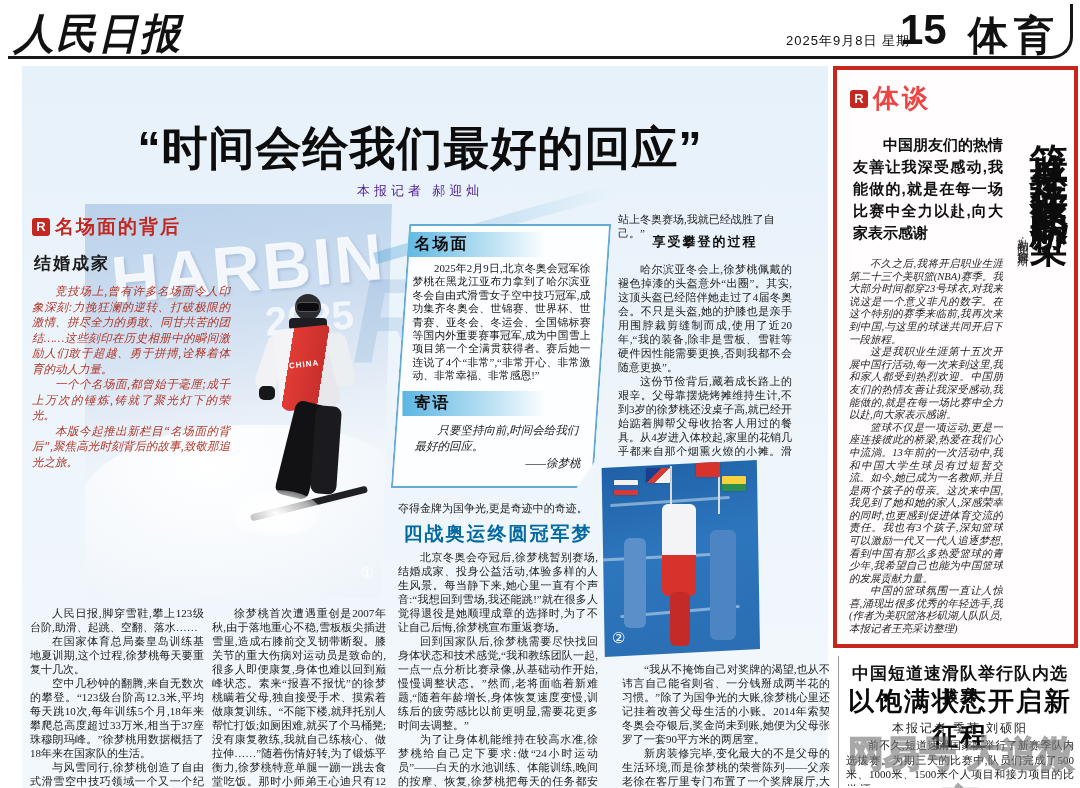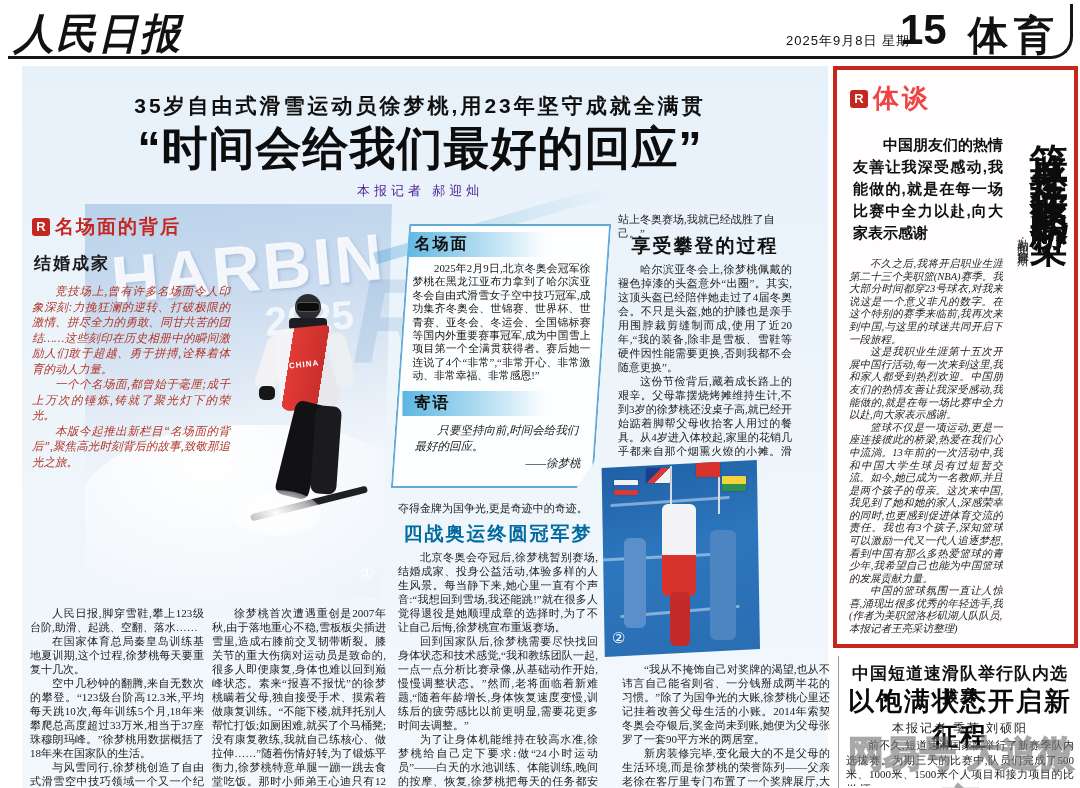--- a/index.html
+++ b/index.html
@@ -93,21 +93,21 @@
   .body-txt{font-size:11px;line-height:14px;color:#1b1b1b;}
   .body-txt p{text-indent:2em;}
   .col1{left:30px;top:606px;width:174px;height:182px;overflow:hidden;z-index:3;}
   .col2{left:212px;top:606px;width:174px;height:182px;overflow:hidden;z-index:3;}
   .col3-lead{left:398px;top:501px;width:200px;}
   .col3-head{left:398px;top:521px;width:200px;text-align:center;font-weight:bold;
     font-size:19px;letter-spacing:2px;color:#0369a1;}
   .col3-body{left:398px;top:550px;width:200px;height:238px;overflow:hidden;}
   .col4-lead{left:618px;top:212px;width:174px;}
   .col4-head{left:618px;top:233px;width:174px;text-align:center;font-weight:bold;
-    font-size:19px;letter-spacing:2px;color:#111;}
+    font-size:13px;letter-spacing:2px;color:#111;}
   .col4-body{left:618px;top:262px;width:174px;height:194px;overflow:hidden;}
   .col5{left:622px;top:662px;width:208px;height:126px;overflow:hidden;z-index:3;}
 
   
   .fade-r{left:352px;top:252px;font-family:"Liberation Sans",sans-serif;font-weight:bold;
     font-style:italic;font-size:120px;color:rgba(110,160,205,.22);z-index:1;}
   .ribbon{left:370px;top:218px;width:250px;height:12px;z-index:1;transform:rotate(-16deg);
     background:linear-gradient(90deg,rgba(80,165,215,.4),rgba(80,165,215,0));}
   .sbox-wrap{left:400px;top:224px;width:198px;height:260px;z-index:2;transform:skewX(-4deg);
     background:#fdfeff;border:2px solid #63aad6;
@@ -164,21 +164,20 @@
 <div class="page">
 
   <div class="abs header-rule"></div>
   <div class="abs masthead">人民日报</div>
   <div class="abs date sans">2025年9月8日 星期一</div>
   <div class="abs pageno sans">15</div>
   <div class="abs section sans">体育</div>
 
   <div class="abs main-bg"></div>
 
-  <div class="abs kicker sans">35岁自由式滑雪运动员徐梦桃,用23年坚守成就全满贯</div>
   <div class="abs headline sans">“时间会给我们最好的回应”</div>
   <div class="abs byline serif">本报记者 郝迎灿</div>
 
   <div class="abs photo1">
     <div class="harbin">HARBIN</div>
     <div class="harbin2">2025</div>
     <div class="snowfield"></div>
     <div class="skier">
       <div class="sk-head"></div>
       <div class="sk-goggle"></div>

